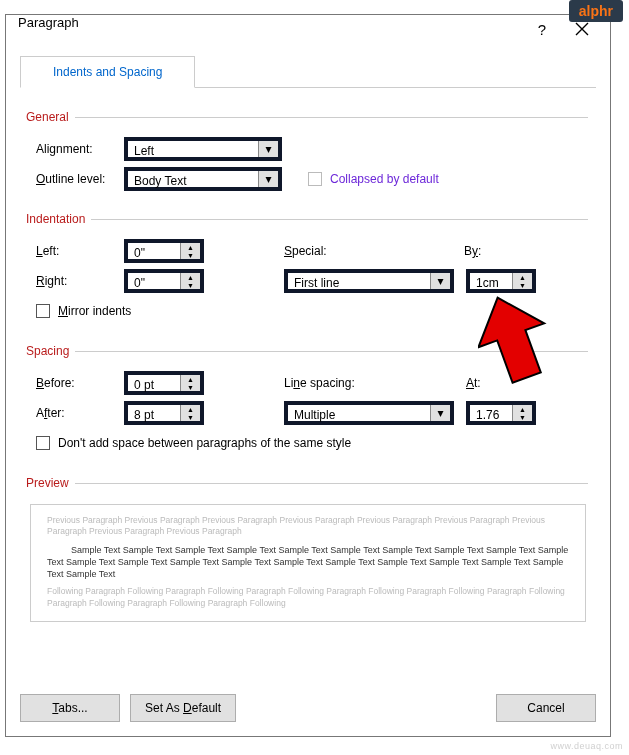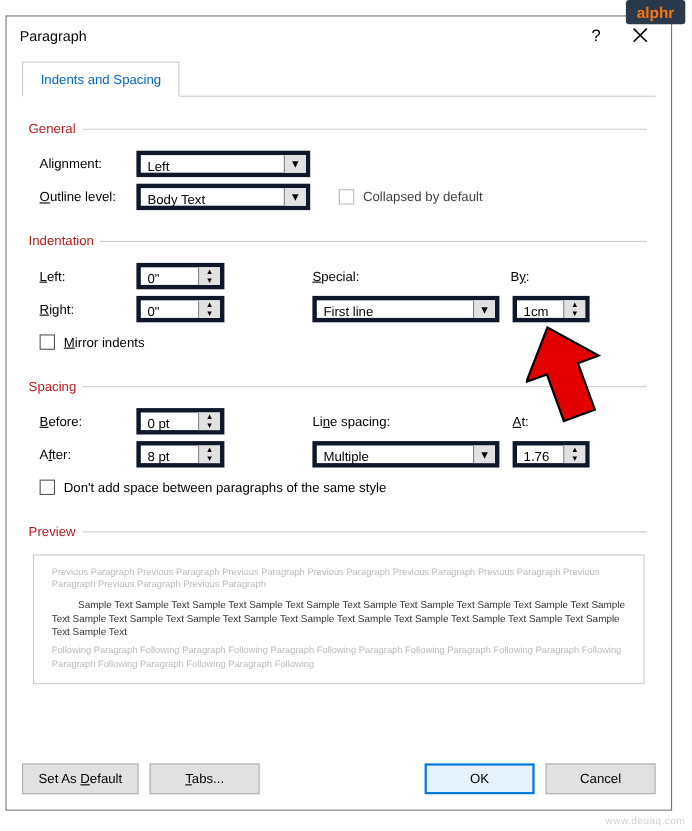--- a/index.html
+++ b/index.html
@@ -34,39 +34,39 @@
     position: absolute;
     top: 14px; left: 5px;
     width: 606px; height: 723px;
     border: 1px solid #777;
     background: #fff;
     display: flex;
     flex-direction: column;
   }
   .titlebar {
     display: flex;
-    align-items: center;
+    align-items: flex-start;
     height: 34px;
     padding: 0 8px 0 12px;
     font-size: 13px;
   }
   .titlebar .title { flex: 1; }
   .titlebar .help, .titlebar .close {
     width: 40px; height: 28px;
     display: flex; align-items: center; justify-content: center;
     font-size: 15px;
   }
   .titlebar .close svg { width: 14px; height: 14px; }
   .tabs {
     display: flex;
     margin: 6px 14px 0 14px;
     border-bottom: 1px solid #ccc;
   }
   .tab {
-    padding: 8px 16px;
+    padding: 8px 32px;
     border: 1px solid transparent;
     border-bottom: none;
     font-size: 12px;
     position: relative;
     top: 1px;
     background: #fff;
   }
   .tab.active {
     border-color: #ccc;
     border-bottom: 1px solid #fff;
@@ -123,21 +123,21 @@
   .spin .btns div { flex:1; display:flex; align-items:center; justify-content:center; font-size:7px; line-height:1;}
   .chk {
     display: flex; align-items: center; gap: 8px;
     padding-left: 8px;
   }
   .chk .box {
     width: 14px; height: 14px;
     border: 1px solid #555;
     background: #fff;
   }
-  .chk.disabled { color: #404040; }
+  .chk.disabled { color: #6d28d9; }
   .chk.disabled .box { border-color: #bbb; }
   .preview-box {
     border: 1px solid #ccc;
     margin: 6px 2px 4px 2px;
     padding: 10px 16px;
     font-size: 8.5px;
     line-height: 1.35;
     color: #bbb;
     height: 118px;
     overflow: hidden;
@@ -324,24 +324,23 @@
       <div class="preview-box">
         <div>Previous Paragraph Previous Paragraph Previous Paragraph Previous Paragraph Previous Paragraph Previous Paragraph Previous Paragraph Previous Paragraph Previous Paragraph</div>
         <div class="sample">Sample Text Sample Text Sample Text Sample Text Sample Text Sample Text Sample Text Sample Text Sample Text Sample Text Sample Text Sample Text Sample Text Sample Text Sample Text Sample Text Sample Text Sample Text Sample Text Sample Text Sample Text</div>
         <div>Following Paragraph Following Paragraph Following Paragraph Following Paragraph Following Paragraph Following Paragraph Following Paragraph Following Paragraph Following Paragraph Following</div>
       </div>
     </fieldset>
 
   </div>
 
   <div class="footer">
+    <button class="btn"><span class="ul">T</span><span>abs...</span></button>
     <button class="btn"><span>Set As </span><span class="ul">D</span><span>efault</span></button>
-    <button class="btn"><span class="ul">T</span><span>abs...</span></button>
     <span class="spacer"></span>
-    <button class="btn primary">OK</button>
     <button class="btn">Cancel</button>
   </div>
 
 </div>
 
 <svg class="arrow" viewBox="0 0 70 90">
   <polygon class="tri" points="35,0 70,40 50,40 50,85 20,85 20,40 0,40" transform="rotate(-20 35 45)"></polygon>
 </svg>
 
 <div class="watermark">www.deuaq.com</div>

